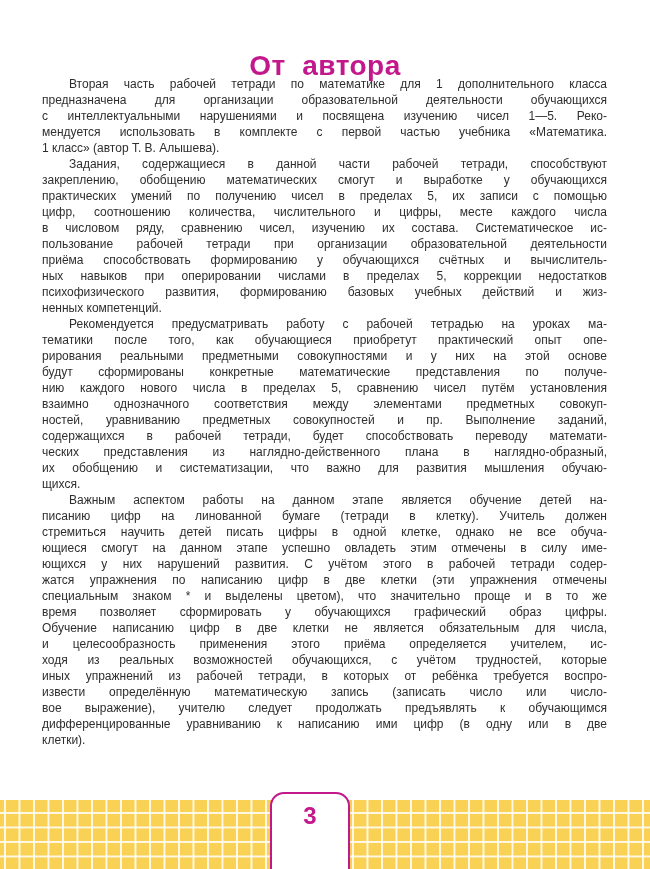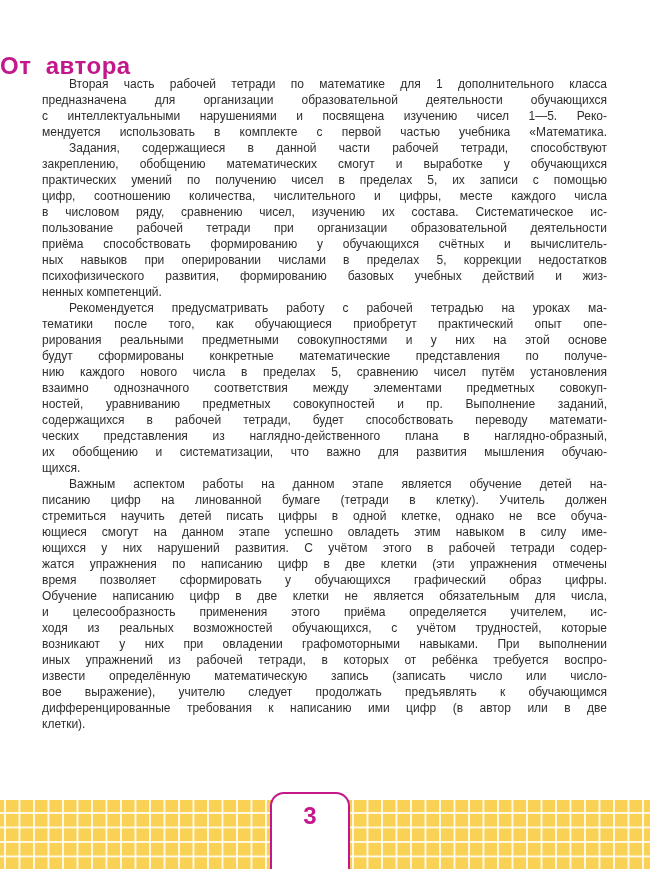--- a/index.html
+++ b/index.html
@@ -12,22 +12,22 @@
   .page {
     position: relative;
     width: 650px; height: 869px;
     background: #ffffff;
     overflow: hidden;
   }
   .title {
     position: absolute;
     top: 50px; left: 0;
     width: 650px;
-    text-align: left;
-    font-size: 24px;
+    text-align: center;
+    font-size: 28px;
     line-height: 32px;
     font-weight: bold;
     letter-spacing: 0.5px;
     color: #c2188c;
     white-space: pre;
   }
   .body-text {
     position: absolute;
     top: 76px; left: 42px;
     width: 565px;
@@ -75,20 +75,21 @@
 </head>
 <body>
 
 <div class="page">
   <div class="title">От  автора</div>
   <div class="body-text">
       <div class="line first">Вторая часть рабочей тетради по математике для 1 дополнительного класса</div>
       <div class="line">предназначена для организации образовательной деятельности обучающихся</div>
       <div class="line">с интеллектуальными нарушениями и посвящена изучению чисел 1—5. Реко-</div>
       <div class="line">мендуется использовать в комплекте с первой частью учебника «Математика.</div>
+      <div class="line plast">1 класс» (автор Т. В. Алышева).</div>
       <div class="line first">Задания, содержащиеся в данной части рабочей тетради, способствуют</div>
       <div class="line">закреплению, обобщению математических смогут и выработке у обучающихся</div>
       <div class="line">практических умений по получению чисел в пределах 5, их записи с помощью</div>
       <div class="line">цифр, соотношению количества, числительного и цифры, месте каждого числа</div>
       <div class="line">в числовом ряду, сравнению чисел, изучению их состава. Систематическое ис-</div>
       <div class="line">пользование рабочей тетради при организации образовательной деятельности</div>
       <div class="line">приёма способствовать формированию у обучающихся счётных и вычислитель-</div>
       <div class="line">ных навыков при оперировании числами в пределах 5, коррекции недостатков</div>
       <div class="line">психофизического развития, формированию базовых учебных действий и жиз-</div>
       <div class="line plast">ненных компетенций.</div>
@@ -99,31 +100,31 @@
       <div class="line">нию каждого нового числа в пределах 5, сравнению чисел путём установления</div>
       <div class="line">взаимно однозначного соответствия между элементами предметных совокуп-</div>
       <div class="line">ностей, уравниванию предметных совокупностей и пр. Выполнение заданий,</div>
       <div class="line">содержащихся в рабочей тетради, будет способствовать переводу математи-</div>
       <div class="line">ческих представления из наглядно-действенного плана в наглядно-образный,</div>
       <div class="line">их обобщению и систематизации, что важно для развития мышления обучаю-</div>
       <div class="line plast">щихся.</div>
       <div class="line first">Важным аспектом работы на данном этапе является обучение детей на-</div>
       <div class="line">писанию цифр на линованной бумаге (тетради в клетку). Учитель должен</div>
       <div class="line">стремиться научить детей писать цифры в одной клетке, однако не все обуча-</div>
-      <div class="line">ющиеся смогут на данном этапе успешно овладеть этим навыком в силу име-</div>
+      <div class="line">ющиеся смогут на данном этапе успешно овладеть этим отмечены в силу име-</div>
       <div class="line">ющихся у них нарушений развития. С учётом этого в рабочей тетради содер-</div>
       <div class="line">жатся упражнения по написанию цифр в две клетки (эти упражнения отмечены</div>
+      <div class="line">специальным знаком * и выделены цветом), что значительно проще и в то же</div>
       <div class="line">время позволяет сформировать у обучающихся графический образ цифры.</div>
       <div class="line">Обучение написанию цифр в две клетки не является обязательным для числа,</div>
       <div class="line">и целесообразность применения этого приёма определяется учителем, ис-</div>
       <div class="line">ходя из реальных возможностей обучающихся, с учётом трудностей, которые</div>
-      <div class="line">возникают у них при овладении графомоторными навыками. При выполнении</div>
       <div class="line">иных упражнений из рабочей тетради, в которых от ребёнка требуется воспро-</div>
       <div class="line">извести определённую математическую запись (записать число или число-</div>
       <div class="line">вое выражение), учителю следует продолжать предъявлять к обучающимся</div>
-      <div class="line">дифференцированные требования к написанию ими цифр (в автор или в две</div>
+      <div class="line">дифференцированные уравниванию к написанию ими цифр (в одну или в две</div>
       <div class="line plast">клетки).</div>
     </div>
   <div class="grid-strip"></div>
   <div class="page-num-box">
     <div class="page-num">3</div>
   </div>
 </div>
 
 </body></html>

